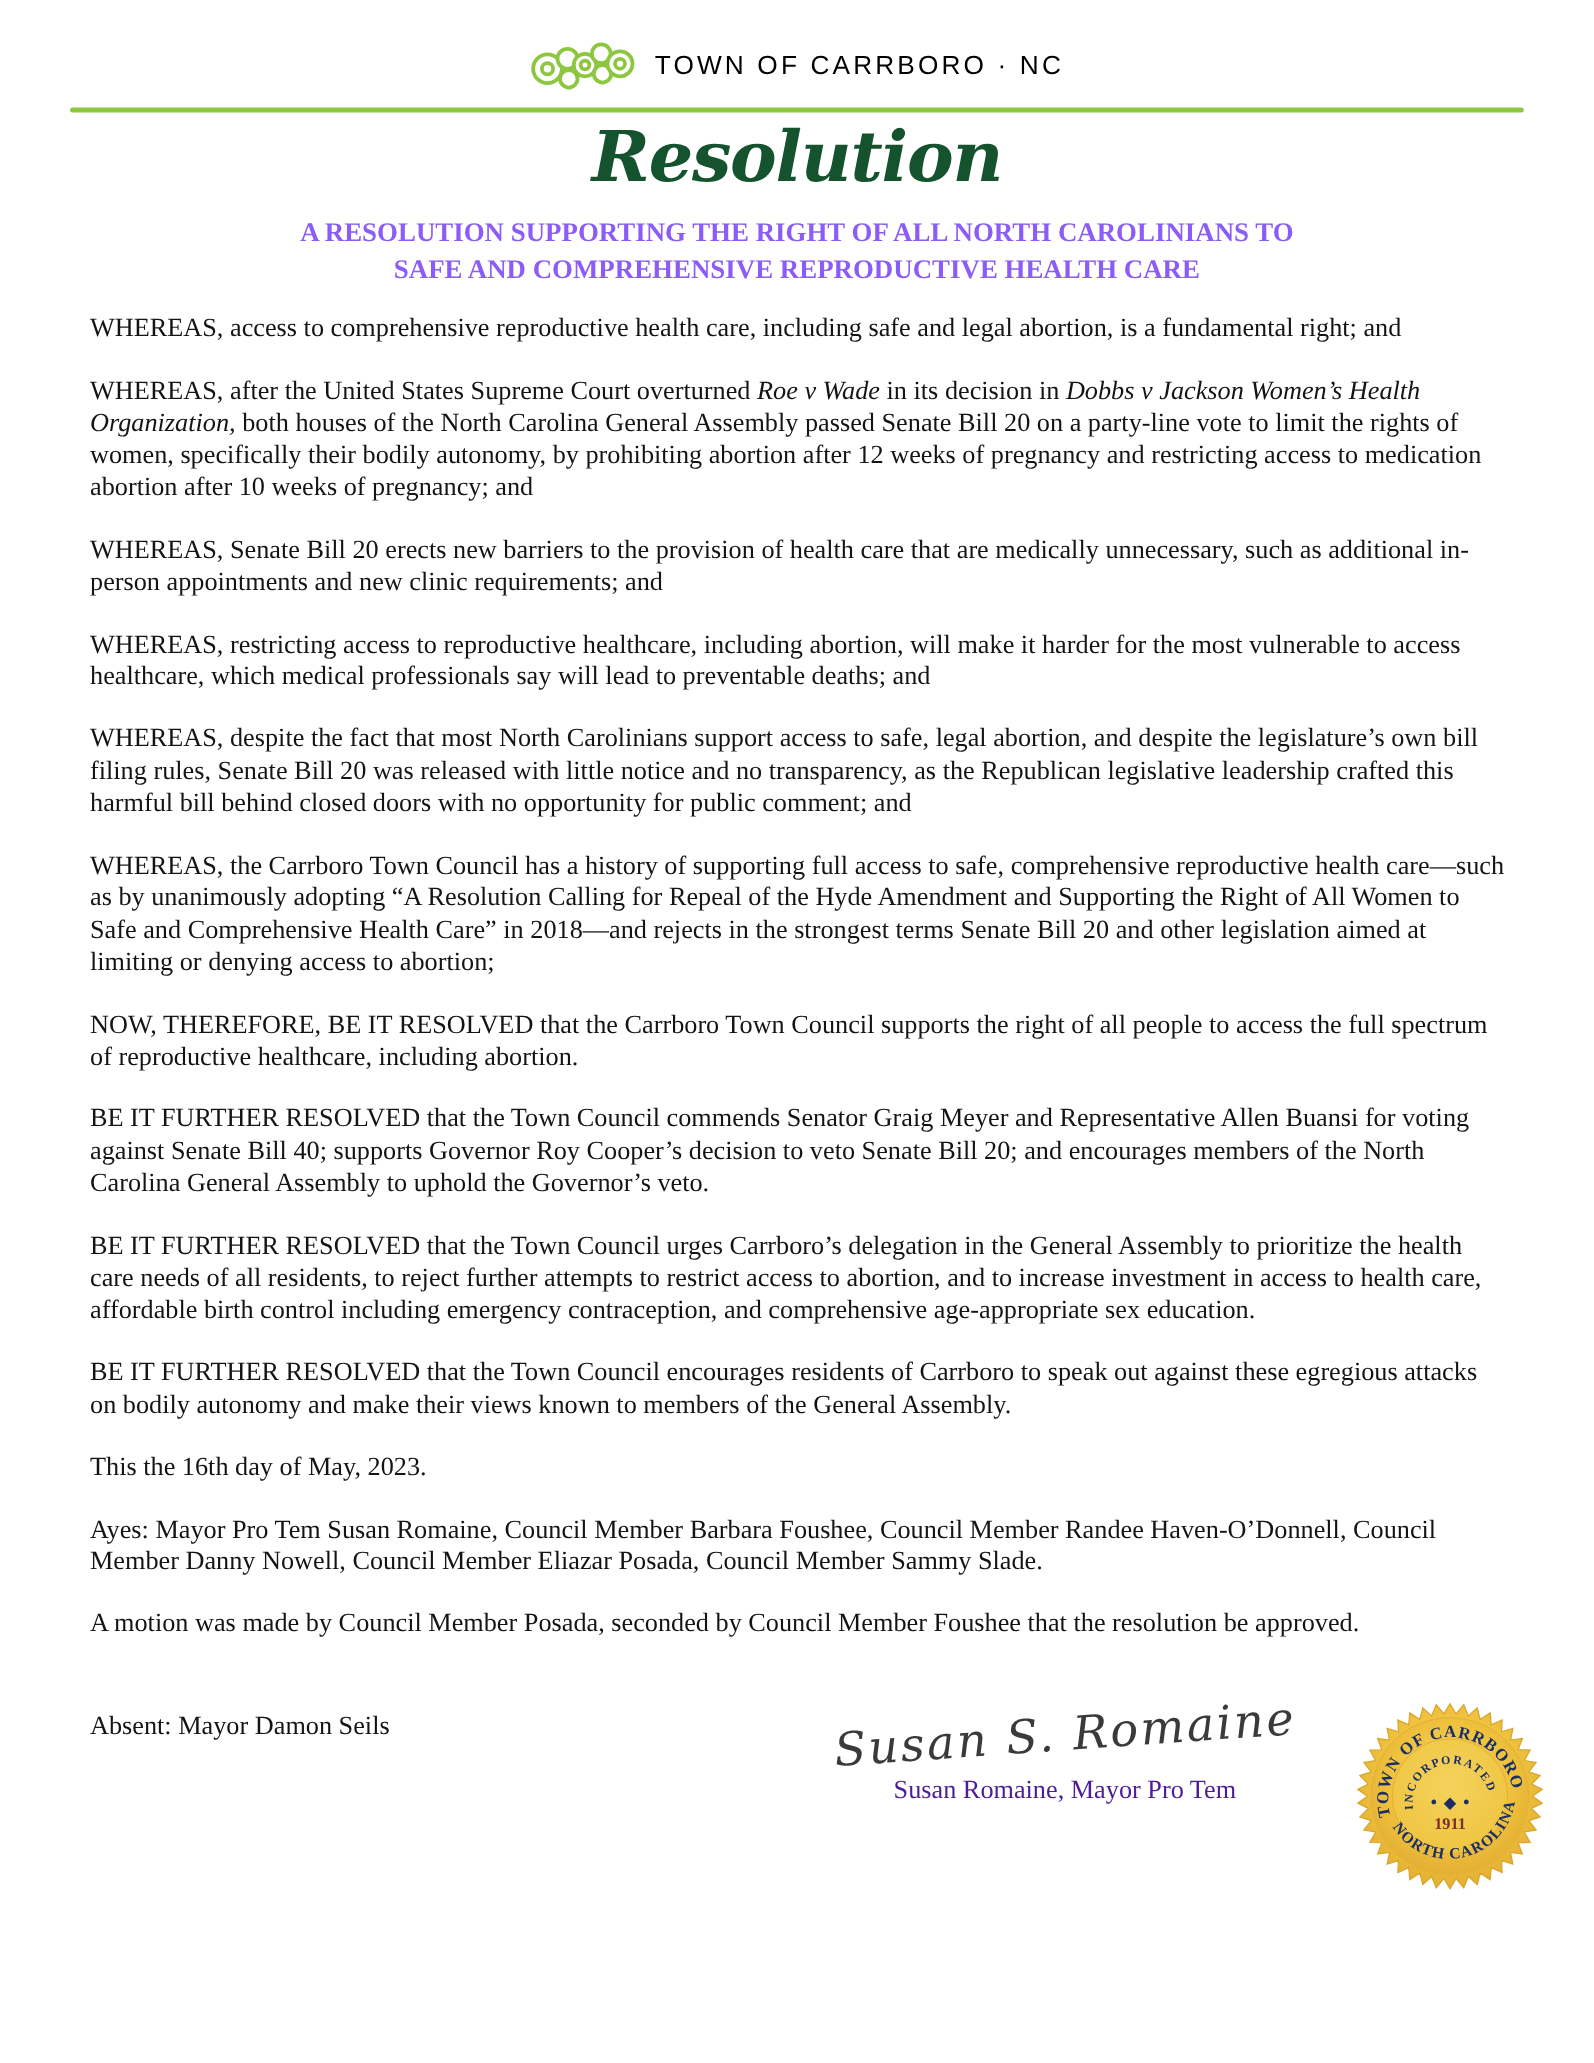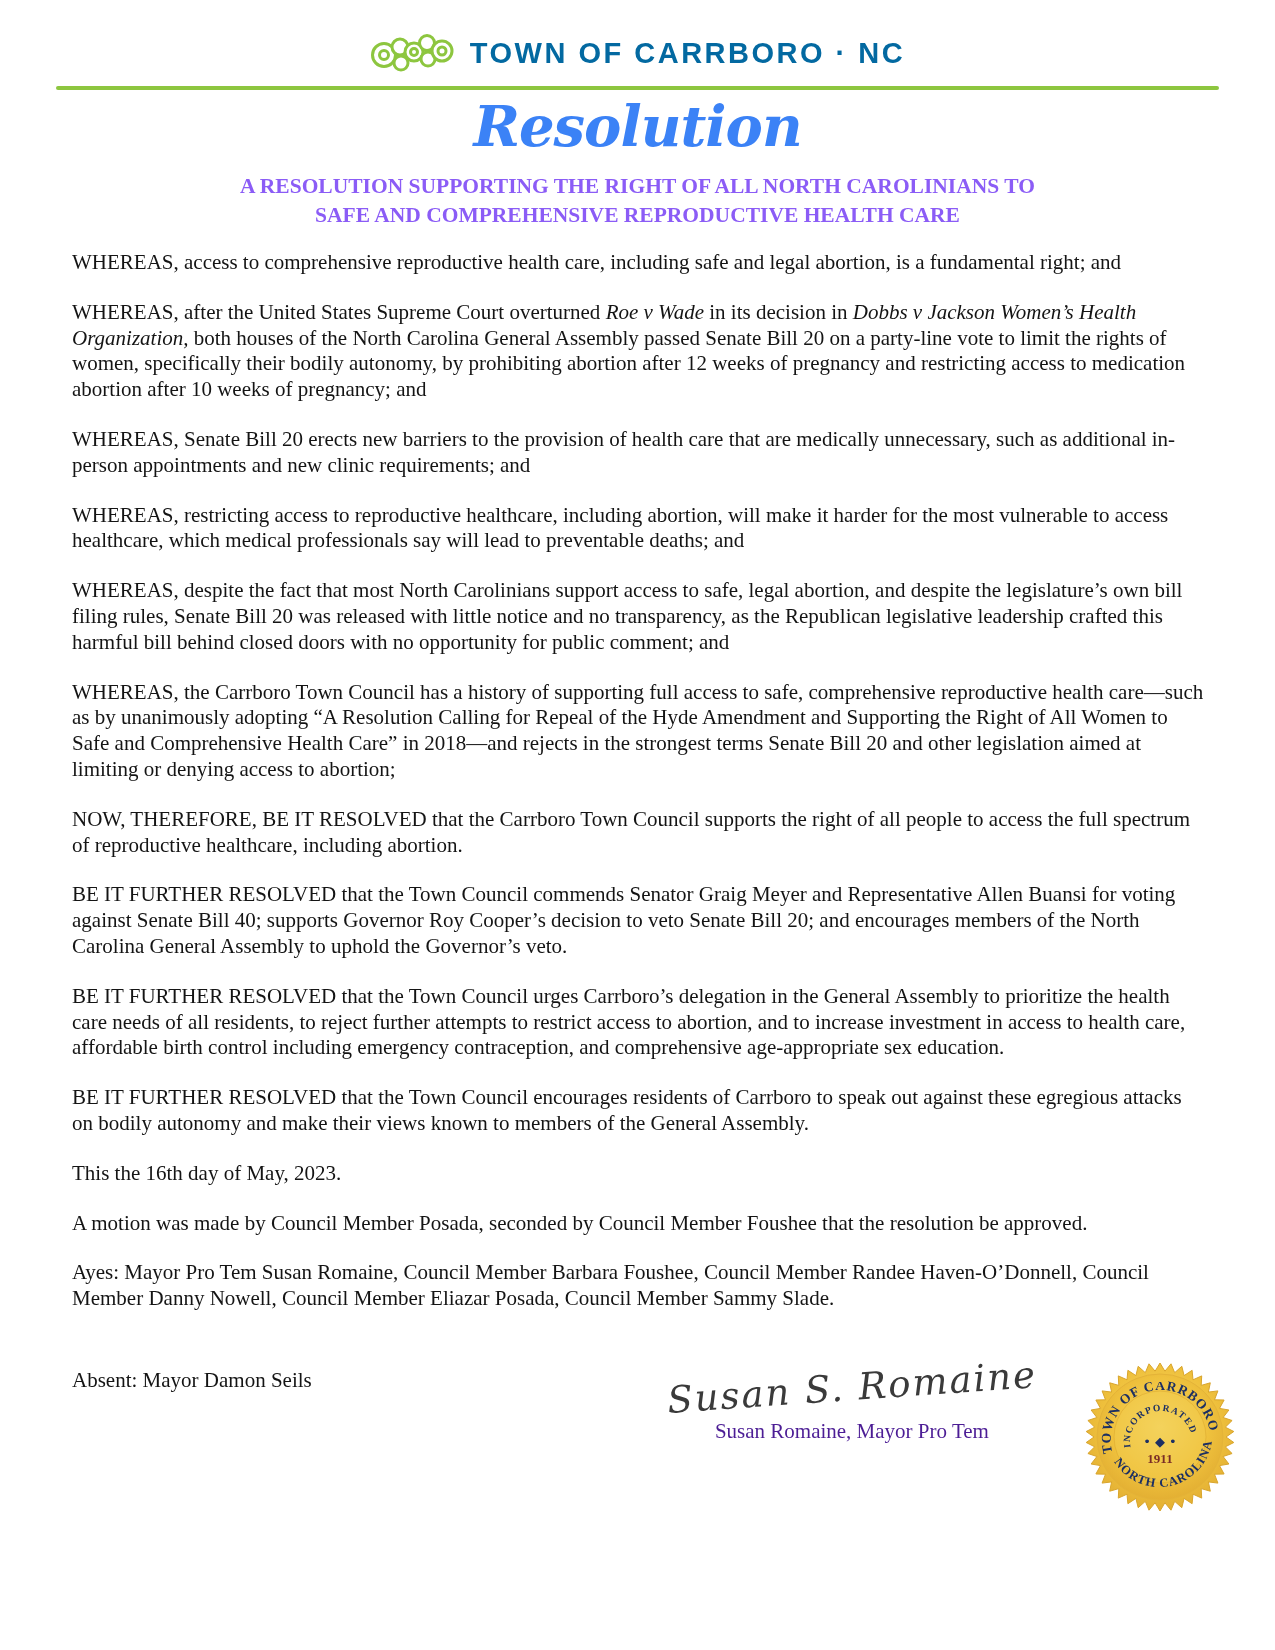--- a/index.html
+++ b/index.html
@@ -7,27 +7,27 @@
   .page {
     position:relative; width:1275px; height:1650px; background:#ffffff;
     font-family:"Liberation Serif", serif; color:#141414; overflow:hidden;
   }
   .header-row {
     display:flex; justify-content:center; align-items:center;
     gap:14px; padding-top:24px; height:58px;
   }
   .logo { width:86px; height:58px; flex:none; }
   .org-name {
-    font-family:"Liberation Sans", sans-serif; font-weight:bold;
-    font-size:29px; letter-spacing:2.5px; color:#0369a1; white-space:nowrap;
+    font-family:"Liberation Sans", sans-serif; font-weight:normal;
+    font-size:21px; letter-spacing:2.5px; color:#000000; white-space:nowrap;
   }
   .rule { height:4px; background:#8DC63F; margin:4px 56px 0 56px; border-radius:2px; }
   .banner-title {
     text-align:center; font-family:"DejaVu Serif", serif; font-style:italic;
-    font-weight:bold; font-size:56px; line-height:64px; color:#3b82f6;
+    font-weight:bold; font-size:56px; line-height:64px; color:#14532d;
     margin-top:4px; letter-spacing:-1px;
   }
   .doc-title {
     text-align:center; font-weight:bold; font-size:21.5px; line-height:29px;
     margin-top:14px; color:#8b5cf6;
   }
   .body-block { margin:20px 70px 0 72px; font-size:21px; line-height:25.8px; }
   .para { margin:0 0 24px 0; }
   .footer-row { display:flex; align-items:flex-start; margin:0 40px 0 72px; }
   .absent { font-size:21px; margin-top:32px; white-space:nowrap; }
@@ -77,22 +77,22 @@
       <p class="para"><span>WHEREAS, after the United States Supreme Court overturned </span><i>Roe v Wade</i><span> in its decision in </span><i>Dobbs v Jackson Women’s Health Organization,</i><span> both houses of the North Carolina General Assembly passed Senate Bill 20 on a party-line vote to limit the rights of women, specifically their bodily autonomy, by prohibiting abortion after 12 weeks of pregnancy and restricting access to medication abortion after 10 weeks of pregnancy; and</span></p>
       <p class="para"><span>WHEREAS, Senate Bill 20 erects new barriers to the provision of health care that are medically unnecessary, such as additional in-person appointments and new clinic requirements; and</span></p>
       <p class="para"><span>WHEREAS, restricting access to reproductive healthcare, including abortion, will make it harder for the most vulnerable to access healthcare, which medical professionals say will lead to preventable deaths; and</span></p>
       <p class="para"><span>WHEREAS, despite the fact that most North Carolinians support access to safe, legal abortion, and despite the legislature’s own bill filing rules, Senate Bill 20 was released with little notice and no transparency, as the Republican legislative leadership crafted this harmful bill behind closed doors with no opportunity for public comment; and</span></p>
       <p class="para"><span>WHEREAS, the Carrboro Town Council has a history of supporting full access to safe, comprehensive reproductive health care—such as by unanimously adopting “A Resolution Calling for Repeal of the Hyde Amendment and Supporting the Right of All Women to Safe and Comprehensive Health Care” in 2018—and rejects in the strongest terms Senate Bill 20 and other legislation aimed at limiting or denying access to abortion;</span></p>
       <p class="para"><span>NOW, THEREFORE, BE IT RESOLVED that the Carrboro Town Council supports the right of all people to access the full spectrum of reproductive healthcare, including abortion.</span></p>
       <p class="para"><span>BE IT FURTHER RESOLVED that the Town Council commends Senator Graig Meyer and Representative Allen Buansi for voting against Senate Bill 40; supports Governor Roy Cooper’s decision to veto Senate Bill 20; and encourages members of the North Carolina General Assembly to uphold the Governor’s veto.</span></p>
       <p class="para"><span>BE IT FURTHER RESOLVED that the Town Council urges Carrboro’s delegation in the General Assembly to prioritize the health care needs of all residents, to reject further attempts to restrict access to abortion, and to increase investment in access to health care, affordable birth control including emergency contraception, and comprehensive age-appropriate sex education.</span></p>
       <p class="para"><span>BE IT FURTHER RESOLVED that the Town Council encourages residents of Carrboro to speak out against these egregious attacks on bodily autonomy and make their views known to members of the General Assembly.</span></p>
       <p class="para"><span>This the 16th day of May, 2023.</span></p>
+      <p class="para"><span>Ayes: Mayor Pro Tem Susan Romaine, Council Member Barbara Foushee, Council Member Randee Haven-O’Donnell, Council Member Danny Nowell, Council Member Eliazar Posada, Council Member Sammy Slade.</span></p>
       <p class="para"><span>A motion was made by Council Member Posada, seconded by Council Member Foushee that the resolution be approved.</span></p>
-      <p class="para"><span>Ayes: Mayor Pro Tem Susan Romaine, Council Member Barbara Foushee, Council Member Randee Haven-O’Donnell, Council Member Danny Nowell, Council Member Eliazar Posada, Council Member Sammy Slade.</span></p>
     </div>
 
   <div class="footer-row">
     <div class="absent">Absent: Mayor Damon Seils</div>
 
     <div class="sig-col">
       <div class="sig-script">Susan S. Romaine</div>
       <div class="signer">Susan Romaine, Mayor Pro Tem</div>
     </div>
 

